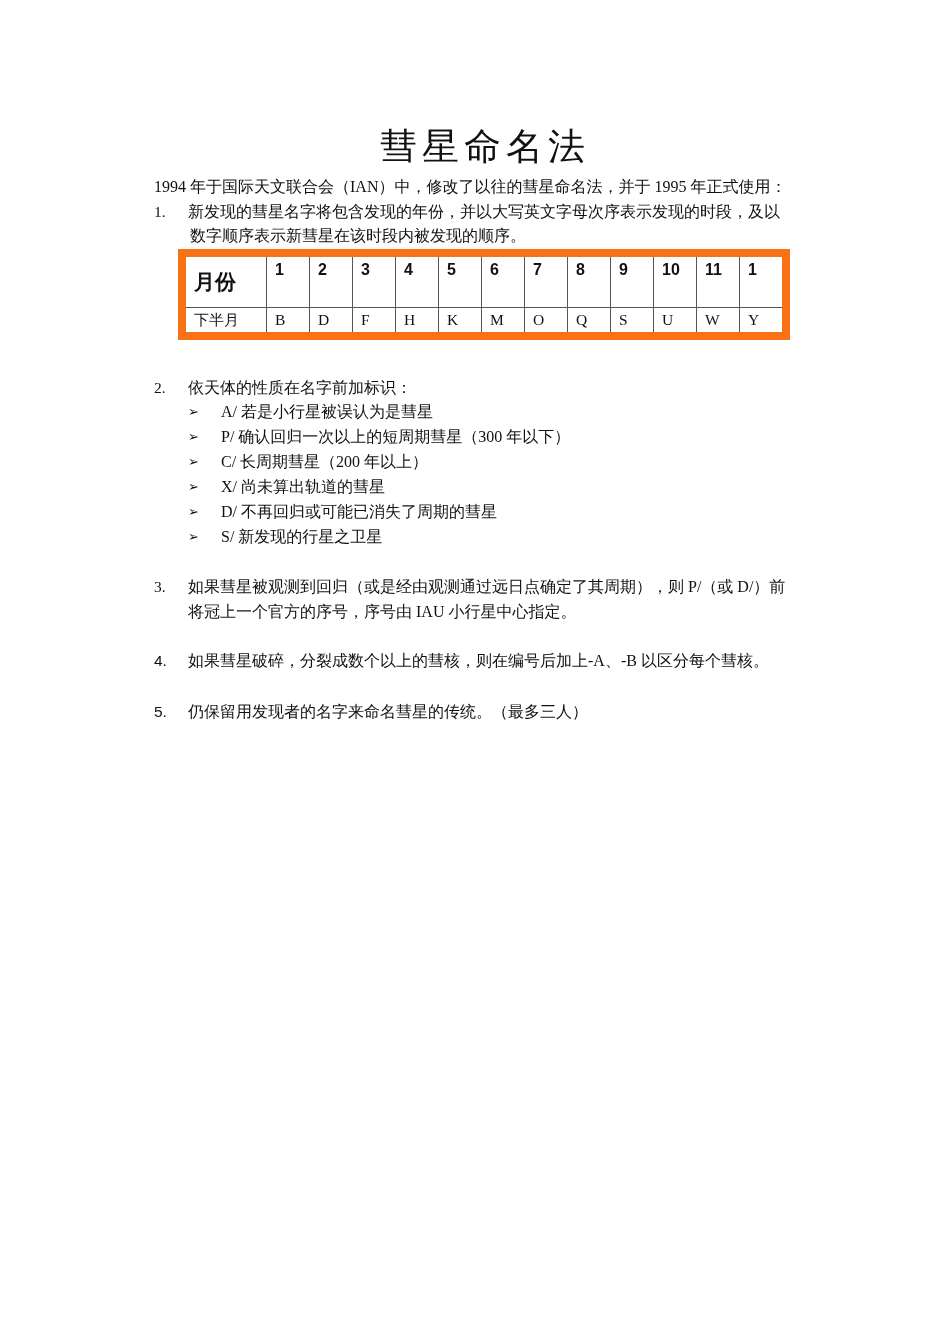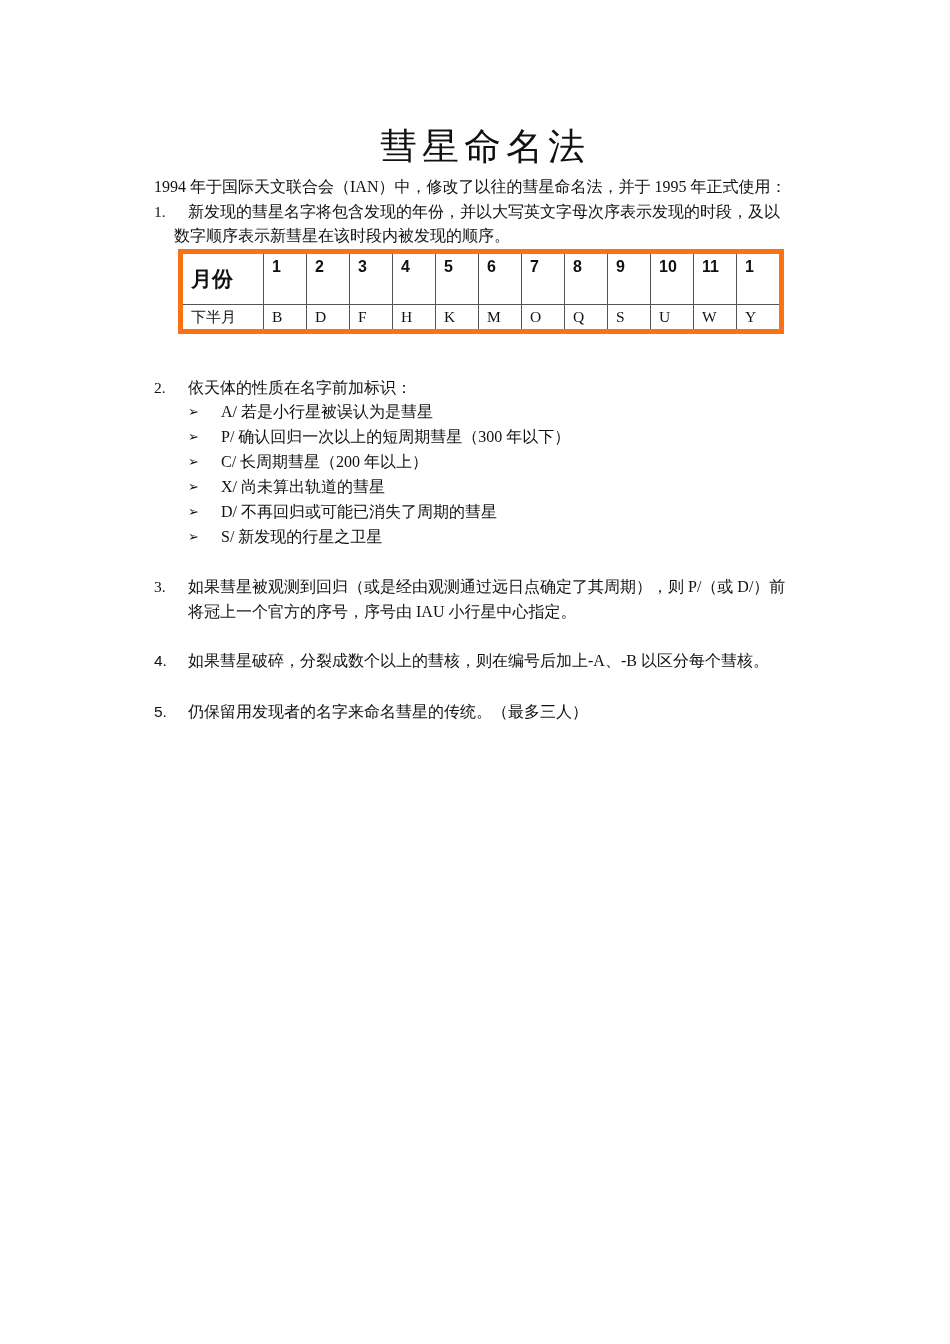--- a/index.html
+++ b/index.html
@@ -6,42 +6,42 @@
   body { width:950px; height:1344px; position:relative; overflow:hidden;
          font-family:"Liberation Serif","DejaVu Serif",serif; color:#111; }
   .page { position:absolute; left:0; top:0; width:950px; height:1344px;margin-left:10px; }
   .title { position:absolute; left:0; width:950px; top:122px; text-align:center;
            font-family:"DejaVu Serif","Liberation Serif",serif; font-size:37px; letter-spacing:5px; color:#111; }
   .line { position:absolute; font-size:16px; line-height:24px; white-space:nowrap; }
   .num { position:absolute; font-size:15.5px; line-height:24px; }
   .num.sans { font-family:"Liberation Sans","DejaVu Sans",sans-serif; }
   .sans { font-family:"Liberation Sans","DejaVu Sans",sans-serif; }
   table.months { position:absolute; left:168px; top:249px; border-collapse:collapse;
-                 border:5px solid #f97316; }
+                 border:8px solid #f97316; }
   table.months td { border:1px solid #555; padding:0 0 0 8px; vertical-align:top;
                     font-size:15.5px; height:24px; line-height:24px; }
   table.months td.first { width:72px; font-family:"DejaVu Sans","Liberation Sans",sans-serif; font-size:15px; }
   table.months td.col { width:34px; }
   table.months tr.hdr td { height:48px; font-family:"Liberation Sans","DejaVu Sans",sans-serif;
                            font-weight:bold; font-size:16px; line-height:26px; padding-top:0; }
   table.months tr.hdr td.first { font-size:21px; line-height:50px; font-weight:bold; }
   .bullet { position:absolute; font-family:"DejaVu Sans",sans-serif; font-size:13px; line-height:24px; }
 </style>
 </head>
 <body>
 
 <div class="page">
 
   <div class="title">彗星命名法</div>
 
   <div class="line" style="left:144px; top:175px;">1994 年于国际天文联合会（IAN）中，修改了以往的彗星命名法，并于 1995 年正式使用：</div>
 
   <div class="num" style="left:144px; top:200px;">1.</div>
   <div class="line" style="left:178px; top:200px;">新发现的彗星名字将包含发现的年份，并以大写英文字母次序表示发现的时段，及以</div>
-  <div class="line" style="left:164px; top:224px;">数字顺序表示新彗星在该时段内被发现的顺序。</div>
+  <div class="line" style="left:180px; top:224px;">数字顺序表示新彗星在该时段内被发现的顺序。</div>
 
   <table class="months">
     <tbody>
         <tr class="hdr">
       <td class="first">月份</td>
       <td class="col">1</td>
       <td class="col">2</td>
       <td class="col">3</td>
       <td class="col">4</td>
       <td class="col">5</td>

